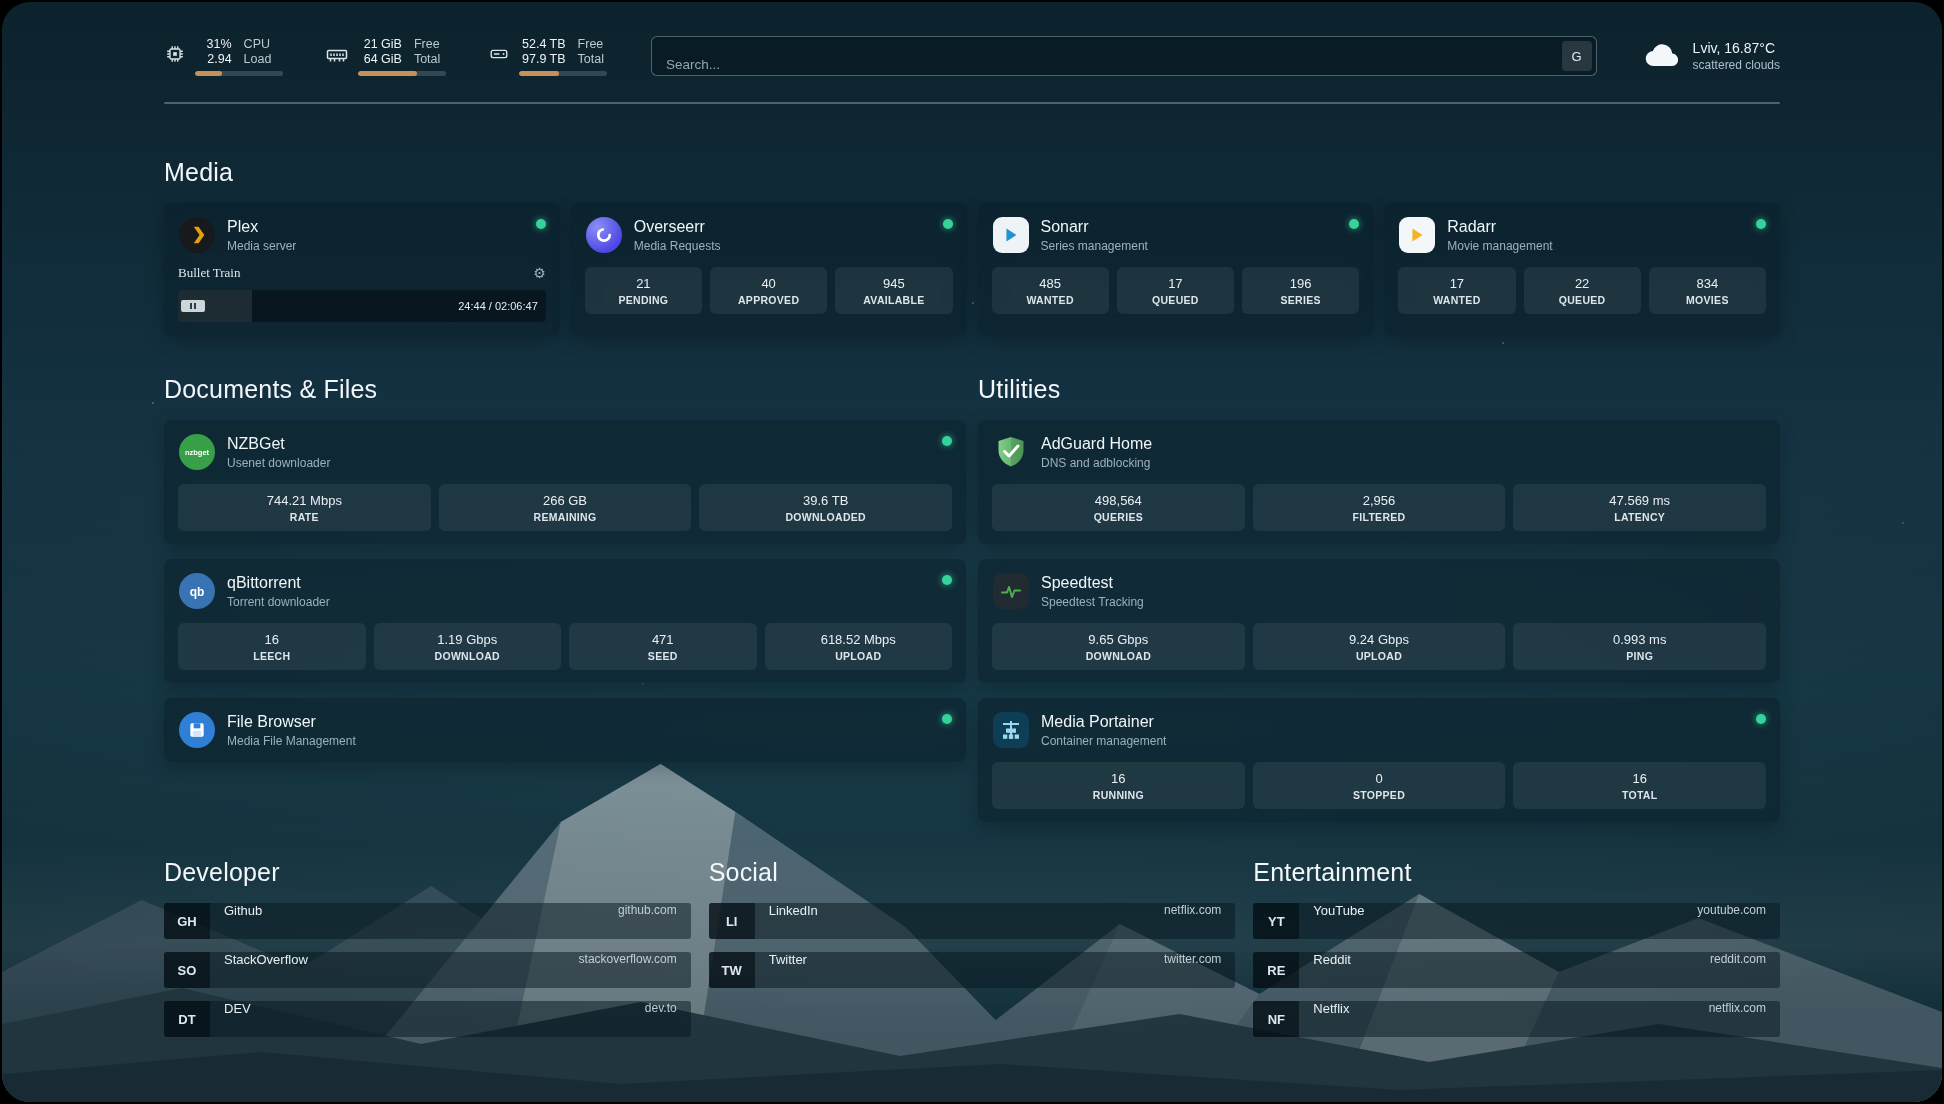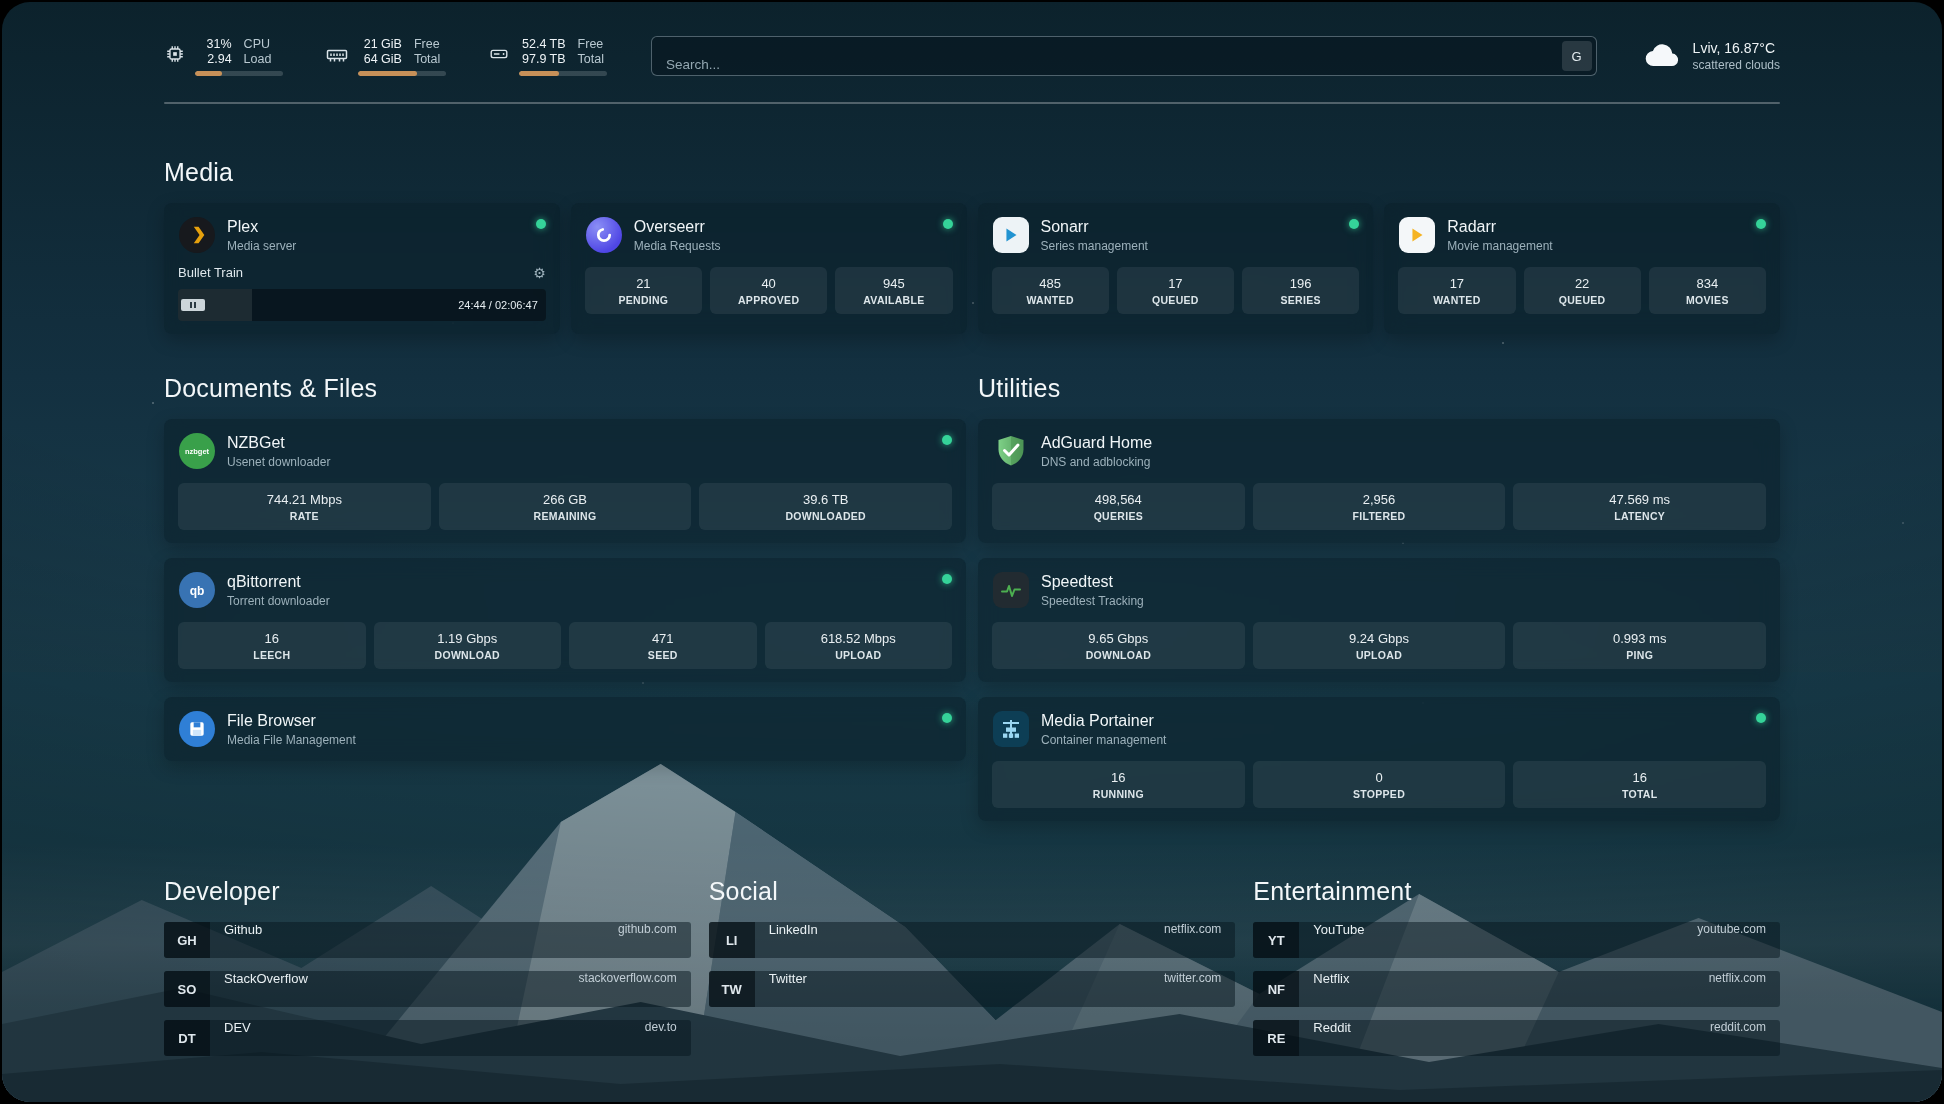--- a/index.html
+++ b/index.html
@@ -77,37 +77,37 @@
     background:#35d399; box-shadow:0 0 7px rgba(53,211,153,.75); }
 
   .stat-row { display:flex; gap:8px; margin-top:13px; }
   .stat-tile { flex:1; background:rgba(255,255,255,.07); border-radius:6px; text-align:center; padding:9px 4px 8px; }
   .stat-value { font-size:13px; color:#e9eff2; white-space:nowrap; }
   .stat-label { font-size:10.5px; font-weight:bold; letter-spacing:.3px; color:#dde6ea; margin-top:3px; white-space:nowrap; }
 
   
   .player { margin-top:11px; }
   .player-title-row { display:flex; align-items:center; justify-content:space-between; }
-  .player-title { font-size:13px; color:#dfe8ec; }
+  .player-title { font-size:13px; color:#dfe8ec;font-family:Liberation Serif, serif; }
   .gear { color:#9db1bb; font-size:14px; cursor:pointer; line-height:1; }
   .player-bar { margin-top:9px; height:32px; background:rgba(0,0,0,.38); border-radius:4px;
     display:flex; align-items:center; position:relative; overflow:hidden; cursor:pointer; }
   .player-fill { position:absolute; left:0; top:0; bottom:0; width:0; background:rgba(255,255,255,.09); }
   .pause-chip { position:relative; z-index:1; margin-left:3px; width:24px; height:12px; background:#ccd5da;
     border-radius:2px; display:flex; align-items:center; justify-content:center; gap:2px; cursor:pointer; flex-shrink:0; }
   .pause-chip i { display:block; width:2px; height:6px; background:#2b3a43; }
   .player-time { position:relative; z-index:1; margin-left:auto; font-size:11px; color:#e6edf1; padding-right:8px; white-space:nowrap; }
 
   
   .two-col { display:grid; grid-template-columns:1fr 1fr; gap:12px; margin-top:40px; align-items:start; }
   .two-col .section-title { margin-bottom:16px; }
   .col-stack { display:flex; flex-direction:column; gap:15px; }
 
   
-  #bookmarks { display:grid; grid-template-columns:repeat(3,1fr); gap:18px; margin-top:56px; }
+  #bookmarks { display:grid; grid-template-columns:repeat(3,1fr); gap:18px; margin-top:36px; }
   .bm-col .section-title { margin-bottom:16px; }
   .bm-row { display:flex; height:36px; background:rgba(6,22,30,.5); border-radius:3px;
     margin-bottom:13px; overflow:hidden; cursor:pointer; text-decoration:none; }
   .bm-abbr { width:46px; height:100%; background:rgba(3,12,17,.6); display:flex; align-items:center;
     justify-content:center; font-size:13px; font-weight:bold; color:#dfe7ec; flex-shrink:0; }
   .bm-name { margin-left:14px; font-size:13px; color:#e9f0f3; }
   .bm-href { margin-left:auto; margin-right:14px; font-size:12px; color:#c2ced6; }
 </style>
 </head>
 <body>
@@ -581,26 +581,26 @@
           </a>
         </div>
         <div class="bm-col">
           <h2 class="section-title">Entertainment</h2>
           <a class="bm-row">
             <span class="bm-abbr">YT</span>
             <span class="bm-name">YouTube</span>
             <span class="bm-href">youtube.com</span>
           </a>
           <a class="bm-row">
+            <span class="bm-abbr">RE</span>
+            <span class="bm-name">Reddit</span>
+            <span class="bm-href">reddit.com</span>
+          </a>
+          <a class="bm-row">
             <span class="bm-abbr">NF</span>
             <span class="bm-name">Netflix</span>
             <span class="bm-href">netflix.com</span>
           </a>
-          <a class="bm-row">
-            <span class="bm-abbr">RE</span>
-            <span class="bm-name">Reddit</span>
-            <span class="bm-href">reddit.com</span>
-          </a>
         </div>
       </div>
 
   </div>
 </div>
 
 </body></html>

